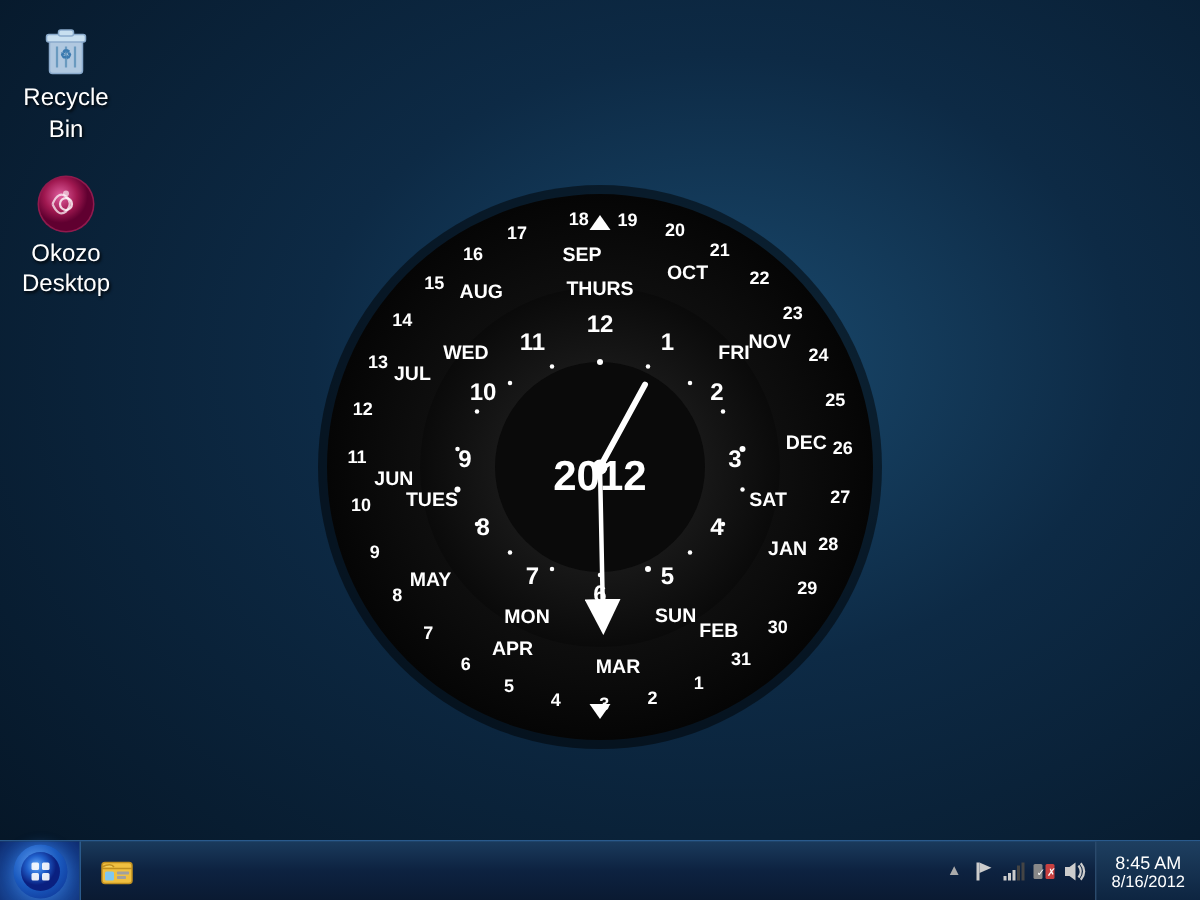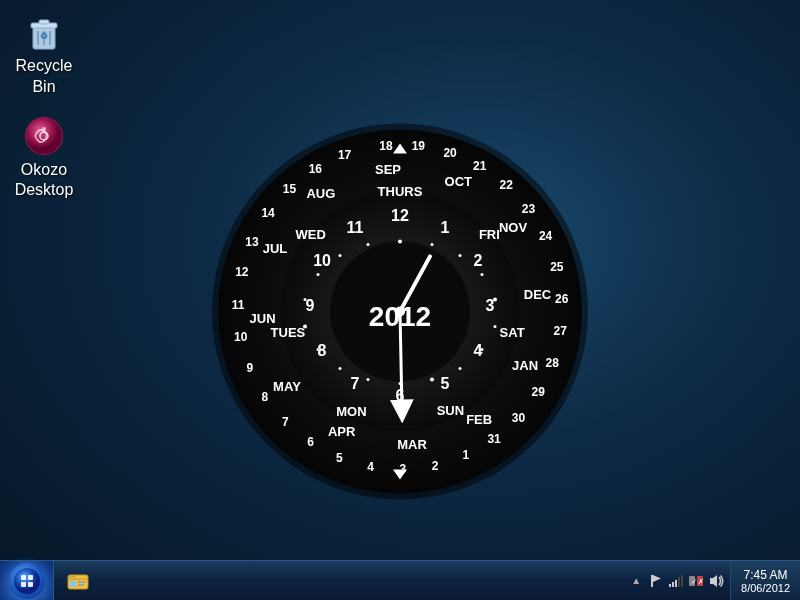--- a/index.html
+++ b/index.html
@@ -474,17 +474,17 @@
       <div class="tray-icon">
         <svg width="16" height="16" viewBox="0 0 16 16">
           <polygon points="2,5 2,11 5,11 9,14 9,2 5,5" fill="#ccc"></polygon>
           <path d="M11 4 Q14 8 11 12" stroke="#ccc" stroke-width="1.5" fill="none"></path>
           <path d="M12.5 2.5 Q17 8 12.5 13.5" stroke="#ccc" stroke-width="1.5" fill="none"></path>
         </svg>
       </div>
     </div>
 
     <div class="clock-display">
-      <div class="clock-time">7:45 AM</div>
-      <div class="clock-date">8/06/2012</div>
+      <div class="clock-time">8:45 AM</div>
+      <div class="clock-date">8/16/2012</div>
     </div>
   </div>
 </div>
 
 </body></html>

